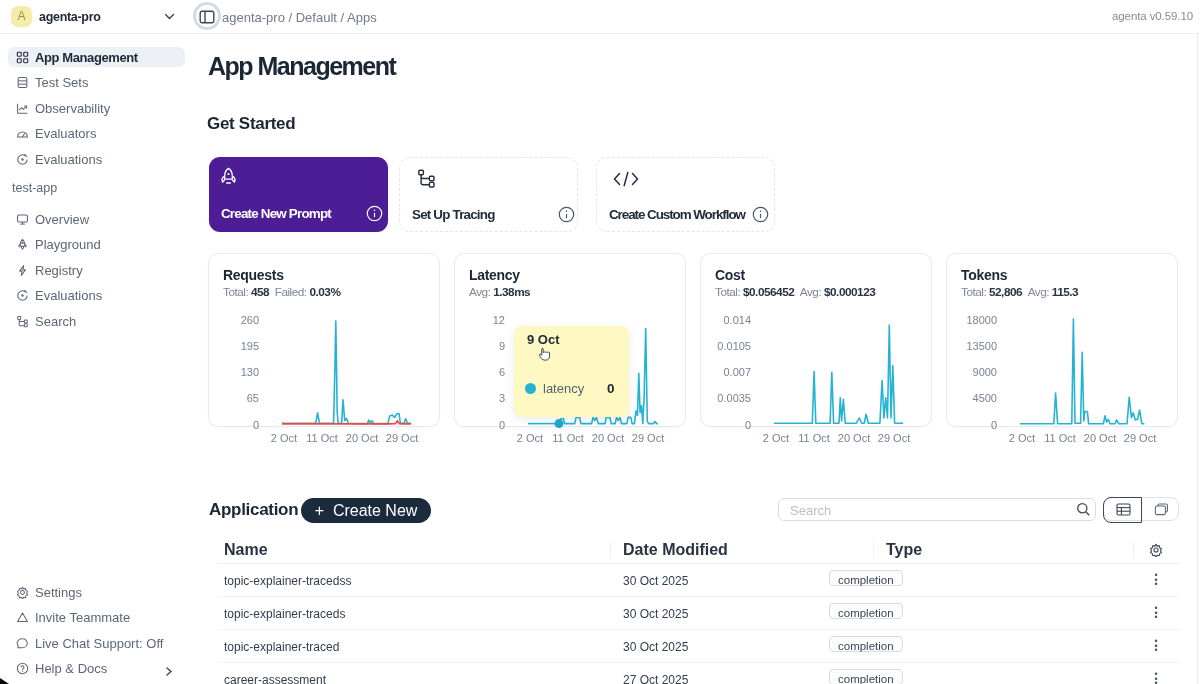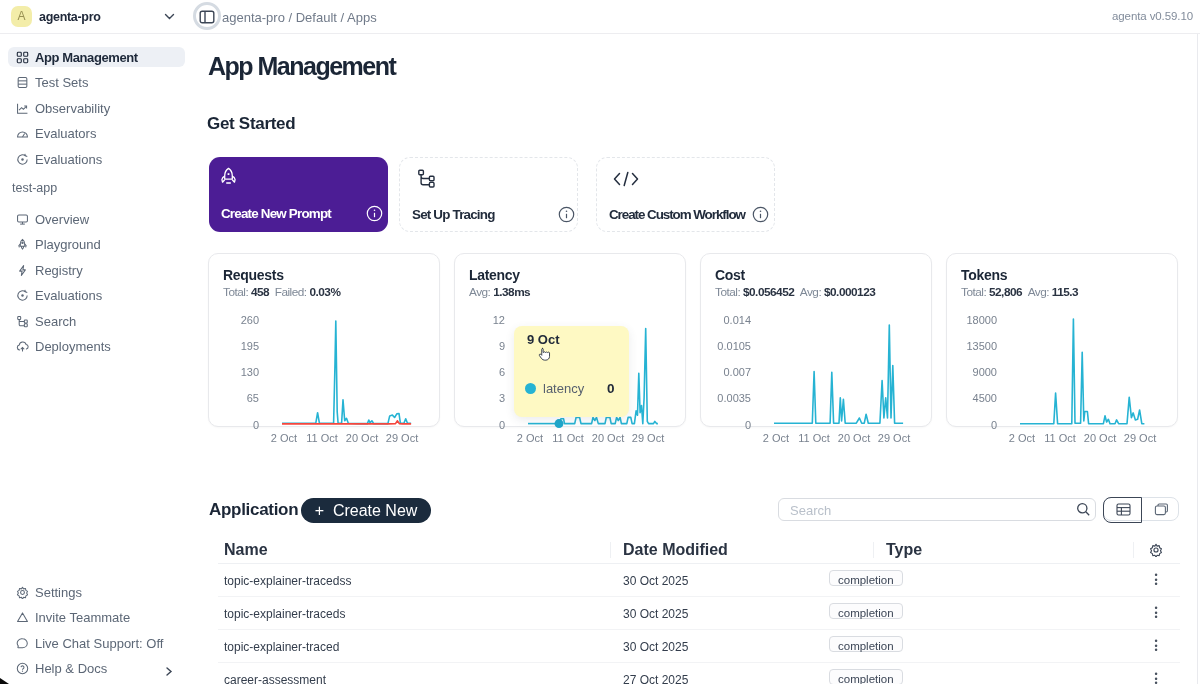--- a/index.html
+++ b/index.html
@@ -177,29 +177,20 @@
       <svg width="15" height="15" viewBox="0 0 15 15">
         <g fill="none" stroke="#5c6776" stroke-width="1.2">
           <rect x="2" y="1.8" width="3.4" height="3.4" rx="0.8"></rect>
           <rect x="9.6" y="5.8" width="3.4" height="3.4" rx="0.8"></rect>
           <rect x="9.6" y="10.2" width="3.4" height="3.4" rx="0.8"></rect>
           <path d="M3.7 5.2 v5.8 a1.5 1.5 0 0 0 1.5 1.5 h4.4 M3.7 6 a1.5 1.5 0 0 0 1.5 1.5 h4.4"></path>
         </g>
       </svg>
       <span>Search</span>
     </div>
-  <div class="nav" style="top:302.5px">
-      <svg width="15" height="15" viewBox="0 0 15 15">
-        <g fill="none" stroke="#5c6776" stroke-width="1.2" stroke-linecap="round">
-          <path d="M4.2 11.6 a3 3 0 0 1 -0.4 -5.9 a4 4 0 0 1 7.8 -0.6 a2.7 2.7 0 0 1 0.4 5.3"></path>
-          <path d="M7.5 12.8 V8.6 M5.9 10.2 L7.5 8.6 L9.1 10.2"></path>
-        </g>
-      </svg>
-      <span>Deployments</span>
-    </div>
   <div class="nav" style="top:548px">
       <svg width="15" height="15" viewBox="0 0 15 15">
         <g fill="none" stroke="#5c6776" stroke-width="1.2">
           <circle cx="7.5" cy="7.5" r="2.2"></circle>
           <path d="M7.5 1.4 l1.2 1.9 2.2-0.5 0.5 2.2 1.9 1.2 -1 2 1 2 -1.9 1.2 -0.5 2.2 -2.2-0.5 -1.2 1.9 -1.2-1.9 -2.2 0.5 -0.5-2.2 -1.9-1.2 1-2 -1-2 1.9-1.2 0.5-2.2 2.2 0.5 z" stroke-linejoin="round"></path>
         </g>
       </svg>
       <span>Settings</span>
     </div>
   <div class="nav" style="top:573.5px">

